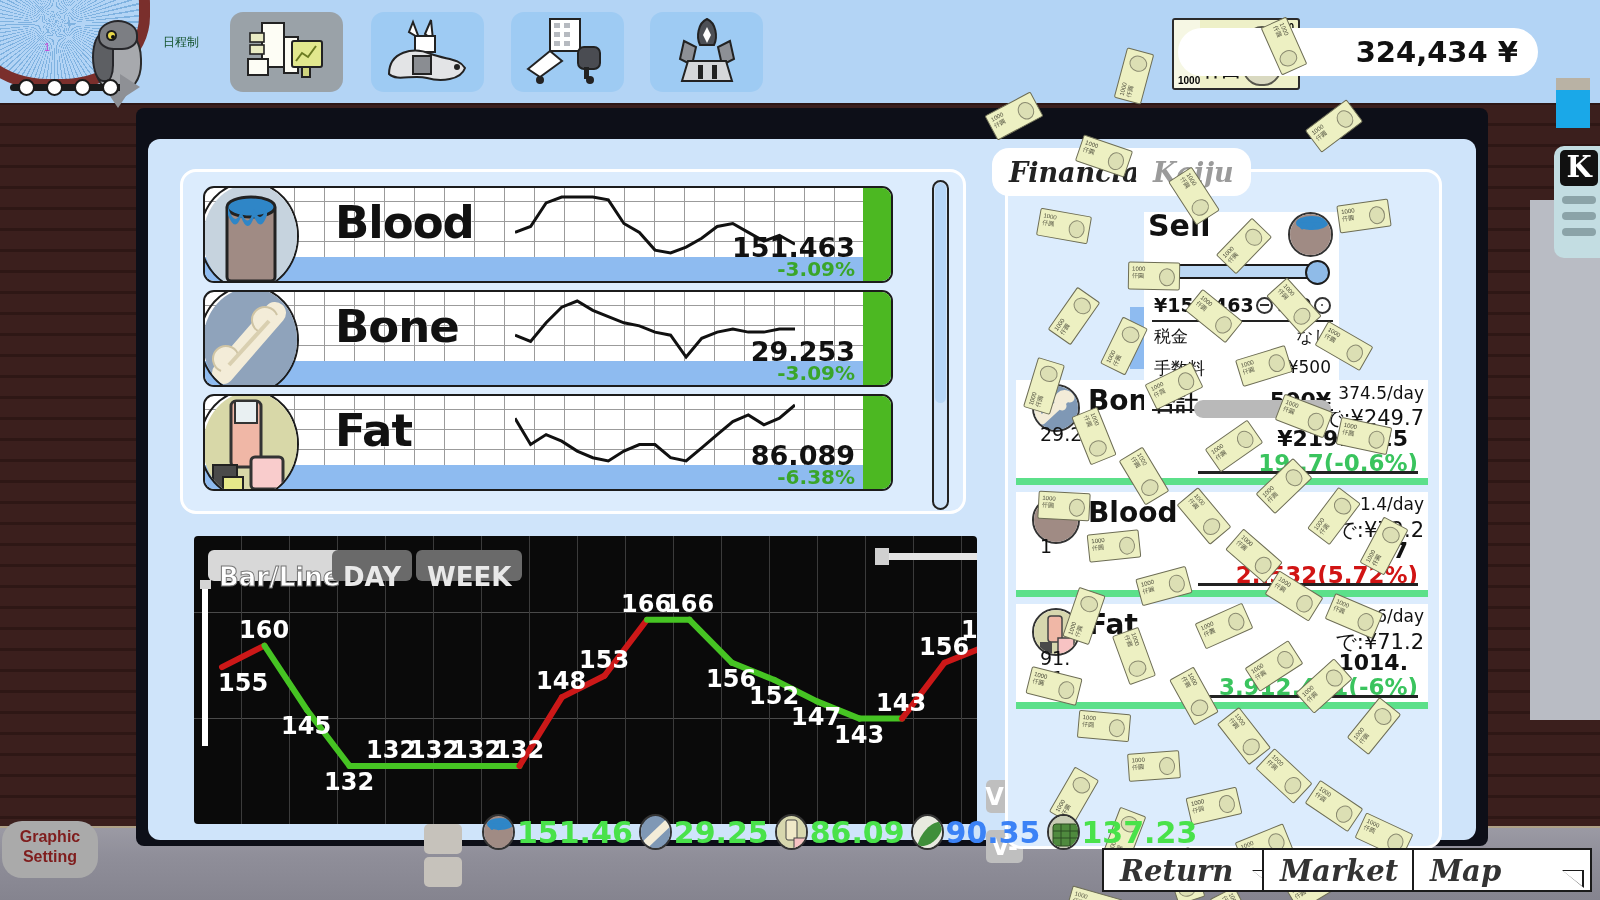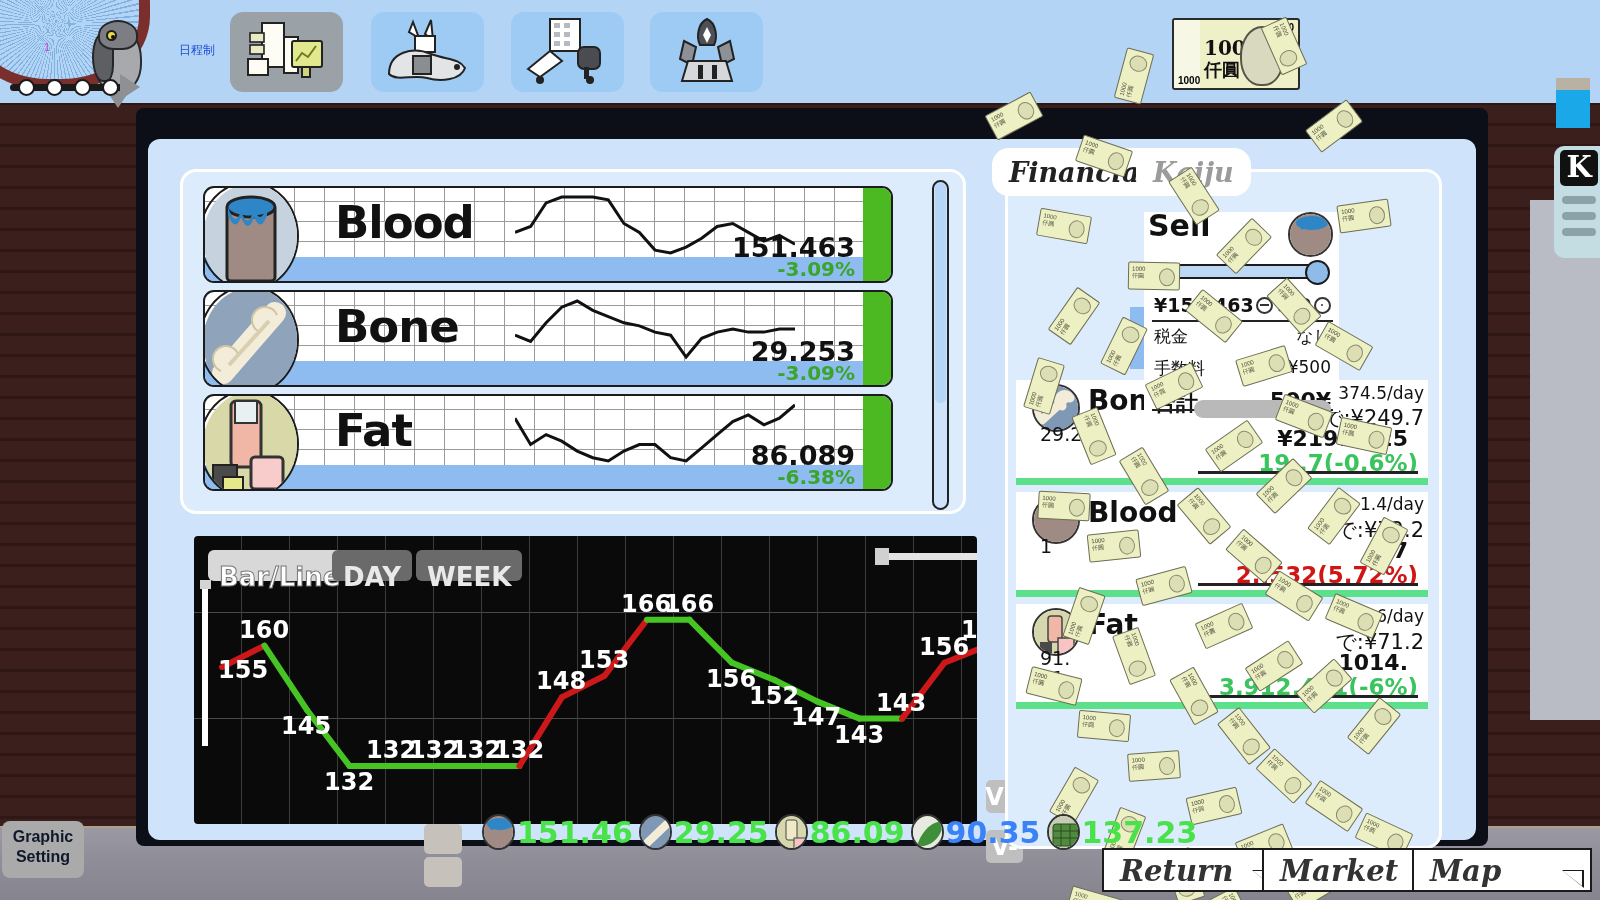--- a/index.html
+++ b/index.html
@@ -77,21 +77,21 @@
     border-left:12px solid transparent;border-right:12px solid transparent;
     border-top:18px solid #8c8e93;
   }
   #datebig {
     position:absolute; left:118px; top:3px;
     font-size:57px; font-weight:bold; color:#111;
     -webkit-text-stroke:5px #fff; paint-order:stroke fill;
     font-family:"DejaVu Sans", sans-serif; letter-spacing:-4px;
   }
   #date-kanji {
-    position:absolute; left:179px; top:34px; font-size:12px; color:#1d4ed8;margin-top:8px;
+    position:absolute; left:163px; top:34px; font-size:12px; color:#14532d;
   }
   #daytrack {
     position:absolute; left:10px; top:84px; width:122px; height:7px;
     background:#1a1a1a; border-radius:4px;
   }
   .daydot {
     position:absolute; top:-5px; width:17px; height:17px;
     background:#fff; border:2px solid #1a1a1a; border-radius:50%;
   }
   #daycursor {
@@ -353,22 +353,22 @@
     width:33px; height:36px; border-radius:50%; border:2px solid #333;
     overflow:hidden; margin-right:2px;
   }
   .stat .sv {
     font-size:30px; font-weight:bold; color:#49e24a;
     font-family:"DejaVu Sans", sans-serif;
   }
   .stat .sv.down { color:#3b82f6; }
 
   #graphic-setting {
-    position:absolute; left:2px; bottom:22px; width:82px; height:57px;
-    background:#aaaaaa; border-radius:8px; color:#0f172a;
+    position:absolute; left:2px; bottom:22px; width:96px; height:57px;
+    background:#aaaaaa; border-radius:20px; color:#7f1d1d;
     font-size:16px; font-weight:bold; text-align:center; padding-top:6px;
     line-height:20px; z-index:40;
   }
   .navbtn {
     position:absolute; bottom:8px; height:44px; width:180px;
     background:#fff; border:2px solid #1b1b1b;
     z-index:35;
   }
   .navbtn span {
     position:absolute; left:16px; top:4px;
@@ -484,20 +484,23 @@
     </svg>
   </div>
 
   <div class="yen-note" id="money-note">
     <div class="ln-l"></div>
     <div class="ln-big">1000</div>
     <div class="ln-k">仟圓</div>
     <div class="ln-c1">1000</div>
     <div class="ln-c2">1000</div>
     <div class="face"></div>
+  </div>
+  <div id="money-wrap">
+    <div id="money-text">324,434 ¥</div>
   </div>
 </div>
 
 <div id="bluebox"></div>
 <div id="kbtn">
   <div class="kb">K</div>
   <div class="ln" style="top:50px"></div>
     <div class="ln" style="top:66px"></div>
     <div class="ln" style="top:82px"></div>
 </div>
@@ -580,21 +583,21 @@
           <line x1="453.0" y1="83.8" x2="495.5" y2="83.8" stroke="#46c423" stroke-width="6" stroke-linecap="round"></line>
           <line x1="495.5" y1="83.8" x2="538.0" y2="126.8" stroke="#46c423" stroke-width="6" stroke-linecap="round"></line>
           <line x1="538.0" y1="126.8" x2="580.5" y2="144.0" stroke="#46c423" stroke-width="6" stroke-linecap="round"></line>
           <line x1="580.5" y1="144.0" x2="623.0" y2="165.4" stroke="#46c423" stroke-width="6" stroke-linecap="round"></line>
           <line x1="623.0" y1="165.4" x2="665.5" y2="182.6" stroke="#46c423" stroke-width="6" stroke-linecap="round"></line>
           <line x1="665.5" y1="182.6" x2="708.0" y2="182.6" stroke="#46c423" stroke-width="6" stroke-linecap="round"></line>
           <line x1="708.0" y1="182.6" x2="750.5" y2="126.8" stroke="#cc1818" stroke-width="6" stroke-linecap="round"></line>
           <line x1="750.5" y1="126.8" x2="793.0" y2="109.6" stroke="#cc1818" stroke-width="6" stroke-linecap="round"></line>
         </svg>
       <div id="chart-labels">
-          <div class="pt-label" style="left:24px;top:120px">155</div>
+          <div class="pt-label" style="left:24px;top:133px">155</div>
           <div class="pt-label" style="left:45px;top:80px">160</div>
           <div class="pt-label" style="left:87px;top:176px">145</div>
           <div class="pt-label" style="left:130px;top:232px">132</div>
           <div class="pt-label" style="left:172px;top:200px">132</div>
           <div class="pt-label" style="left:215px;top:200px">132</div>
           <div class="pt-label" style="left:257px;top:200px">132</div>
           <div class="pt-label" style="left:300px;top:200px">132</div>
           <div class="pt-label" style="left:342px;top:131px">148</div>
           <div class="pt-label" style="left:385px;top:110px">153</div>
           <div class="pt-label" style="left:427px;top:54px">166</div>

